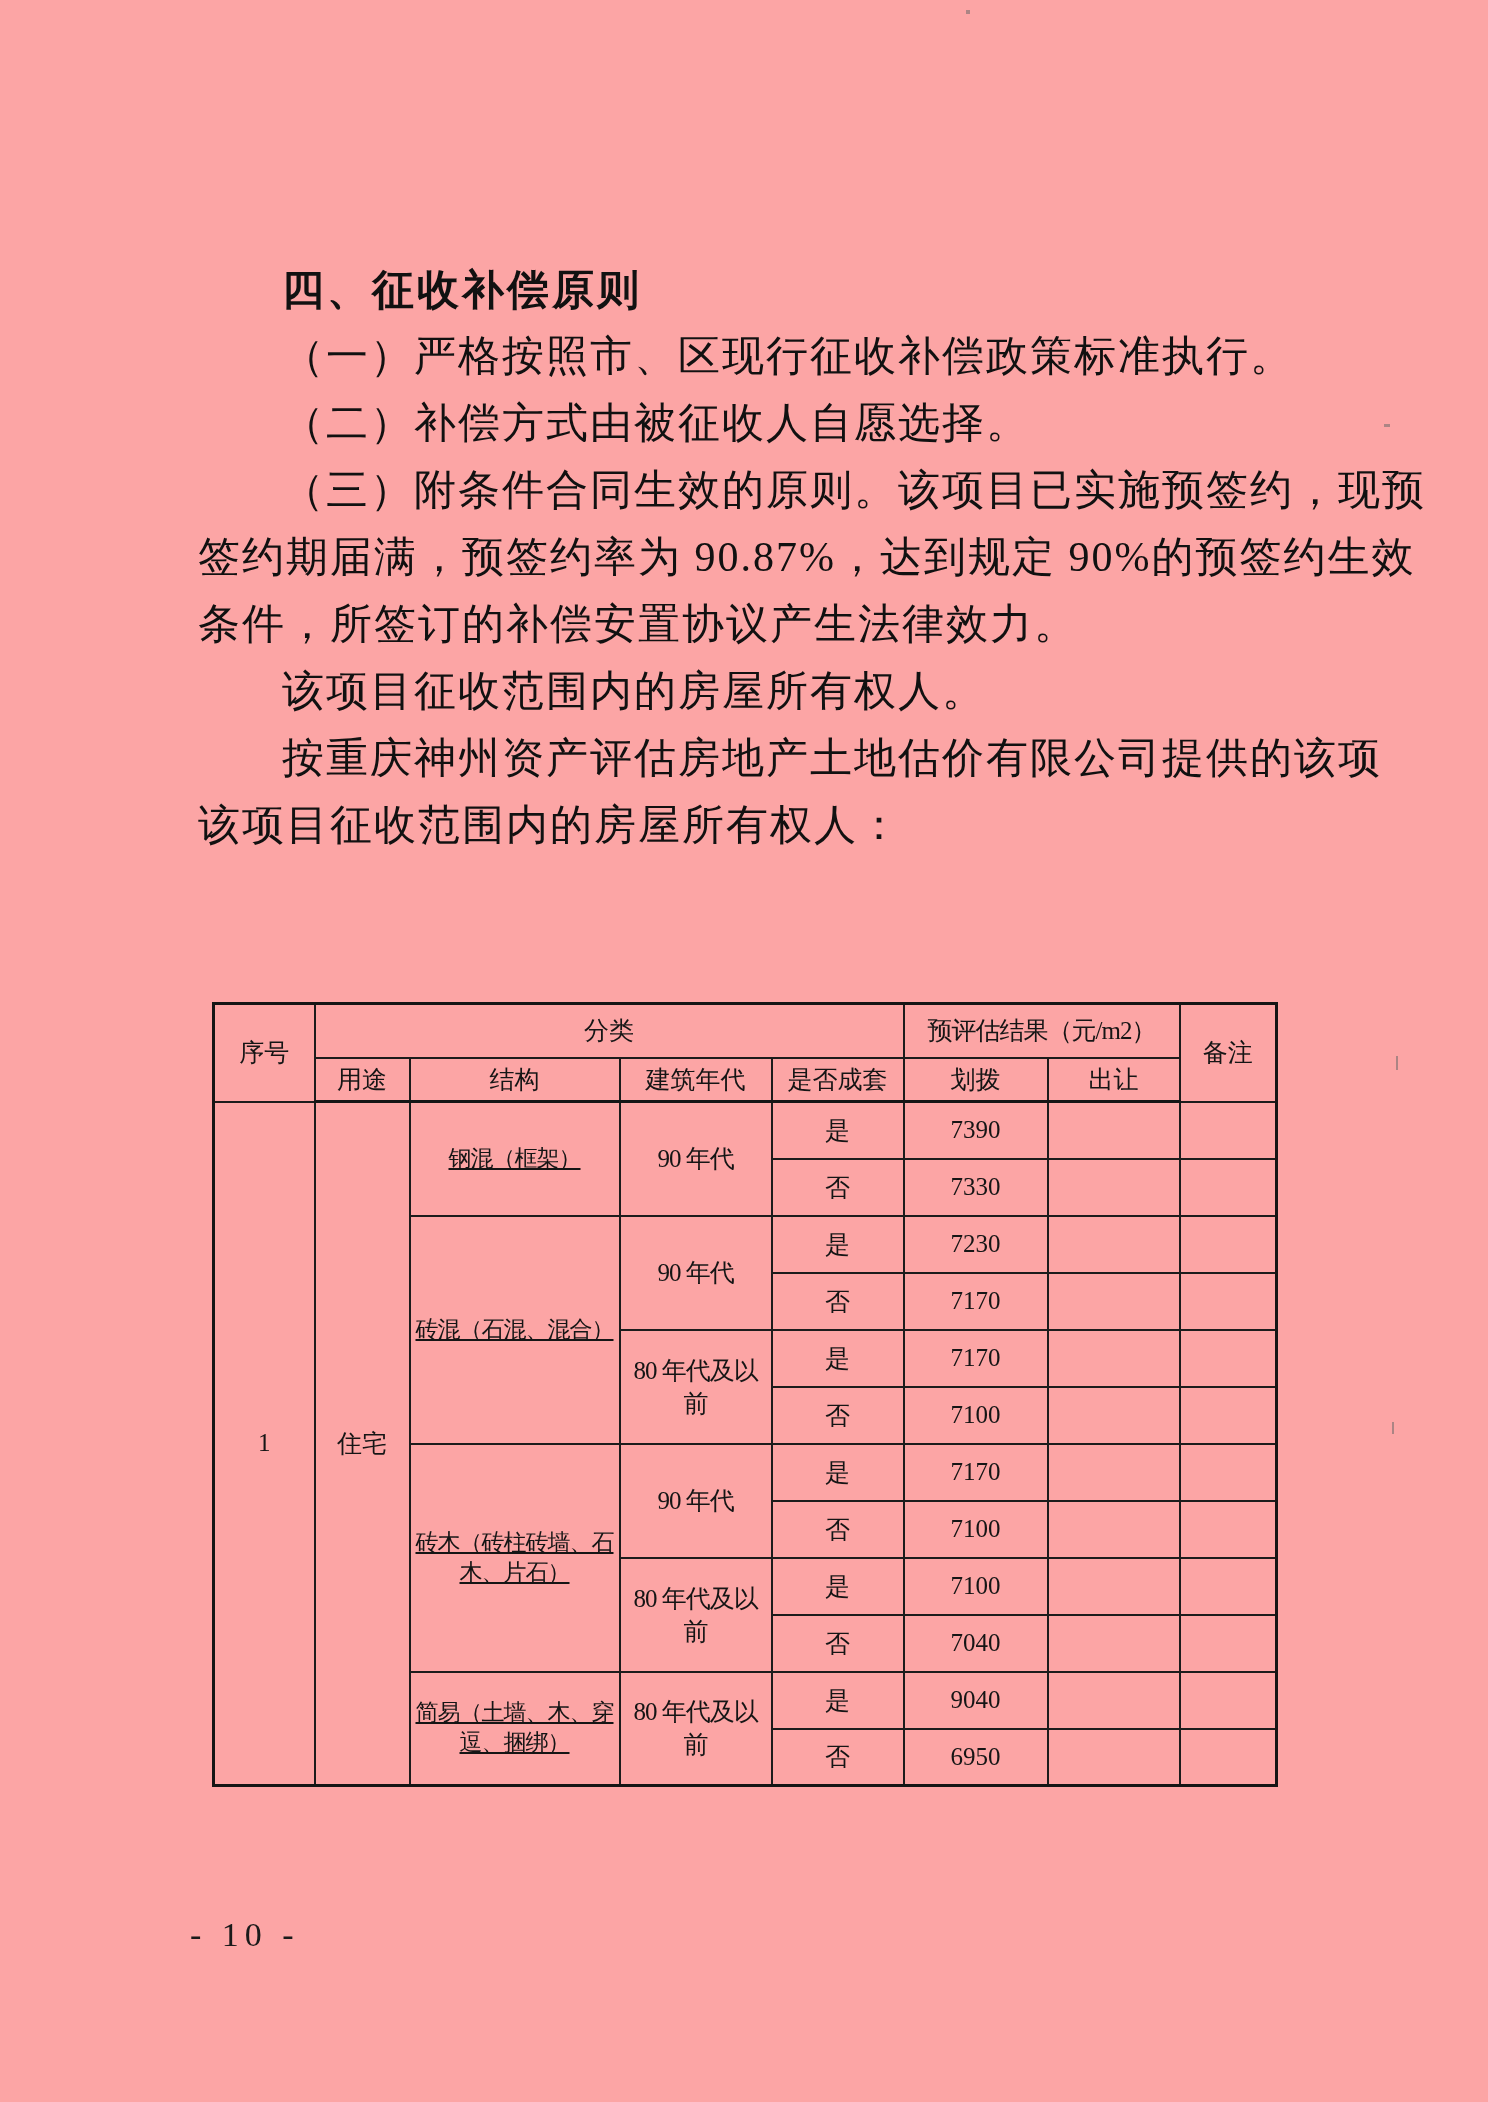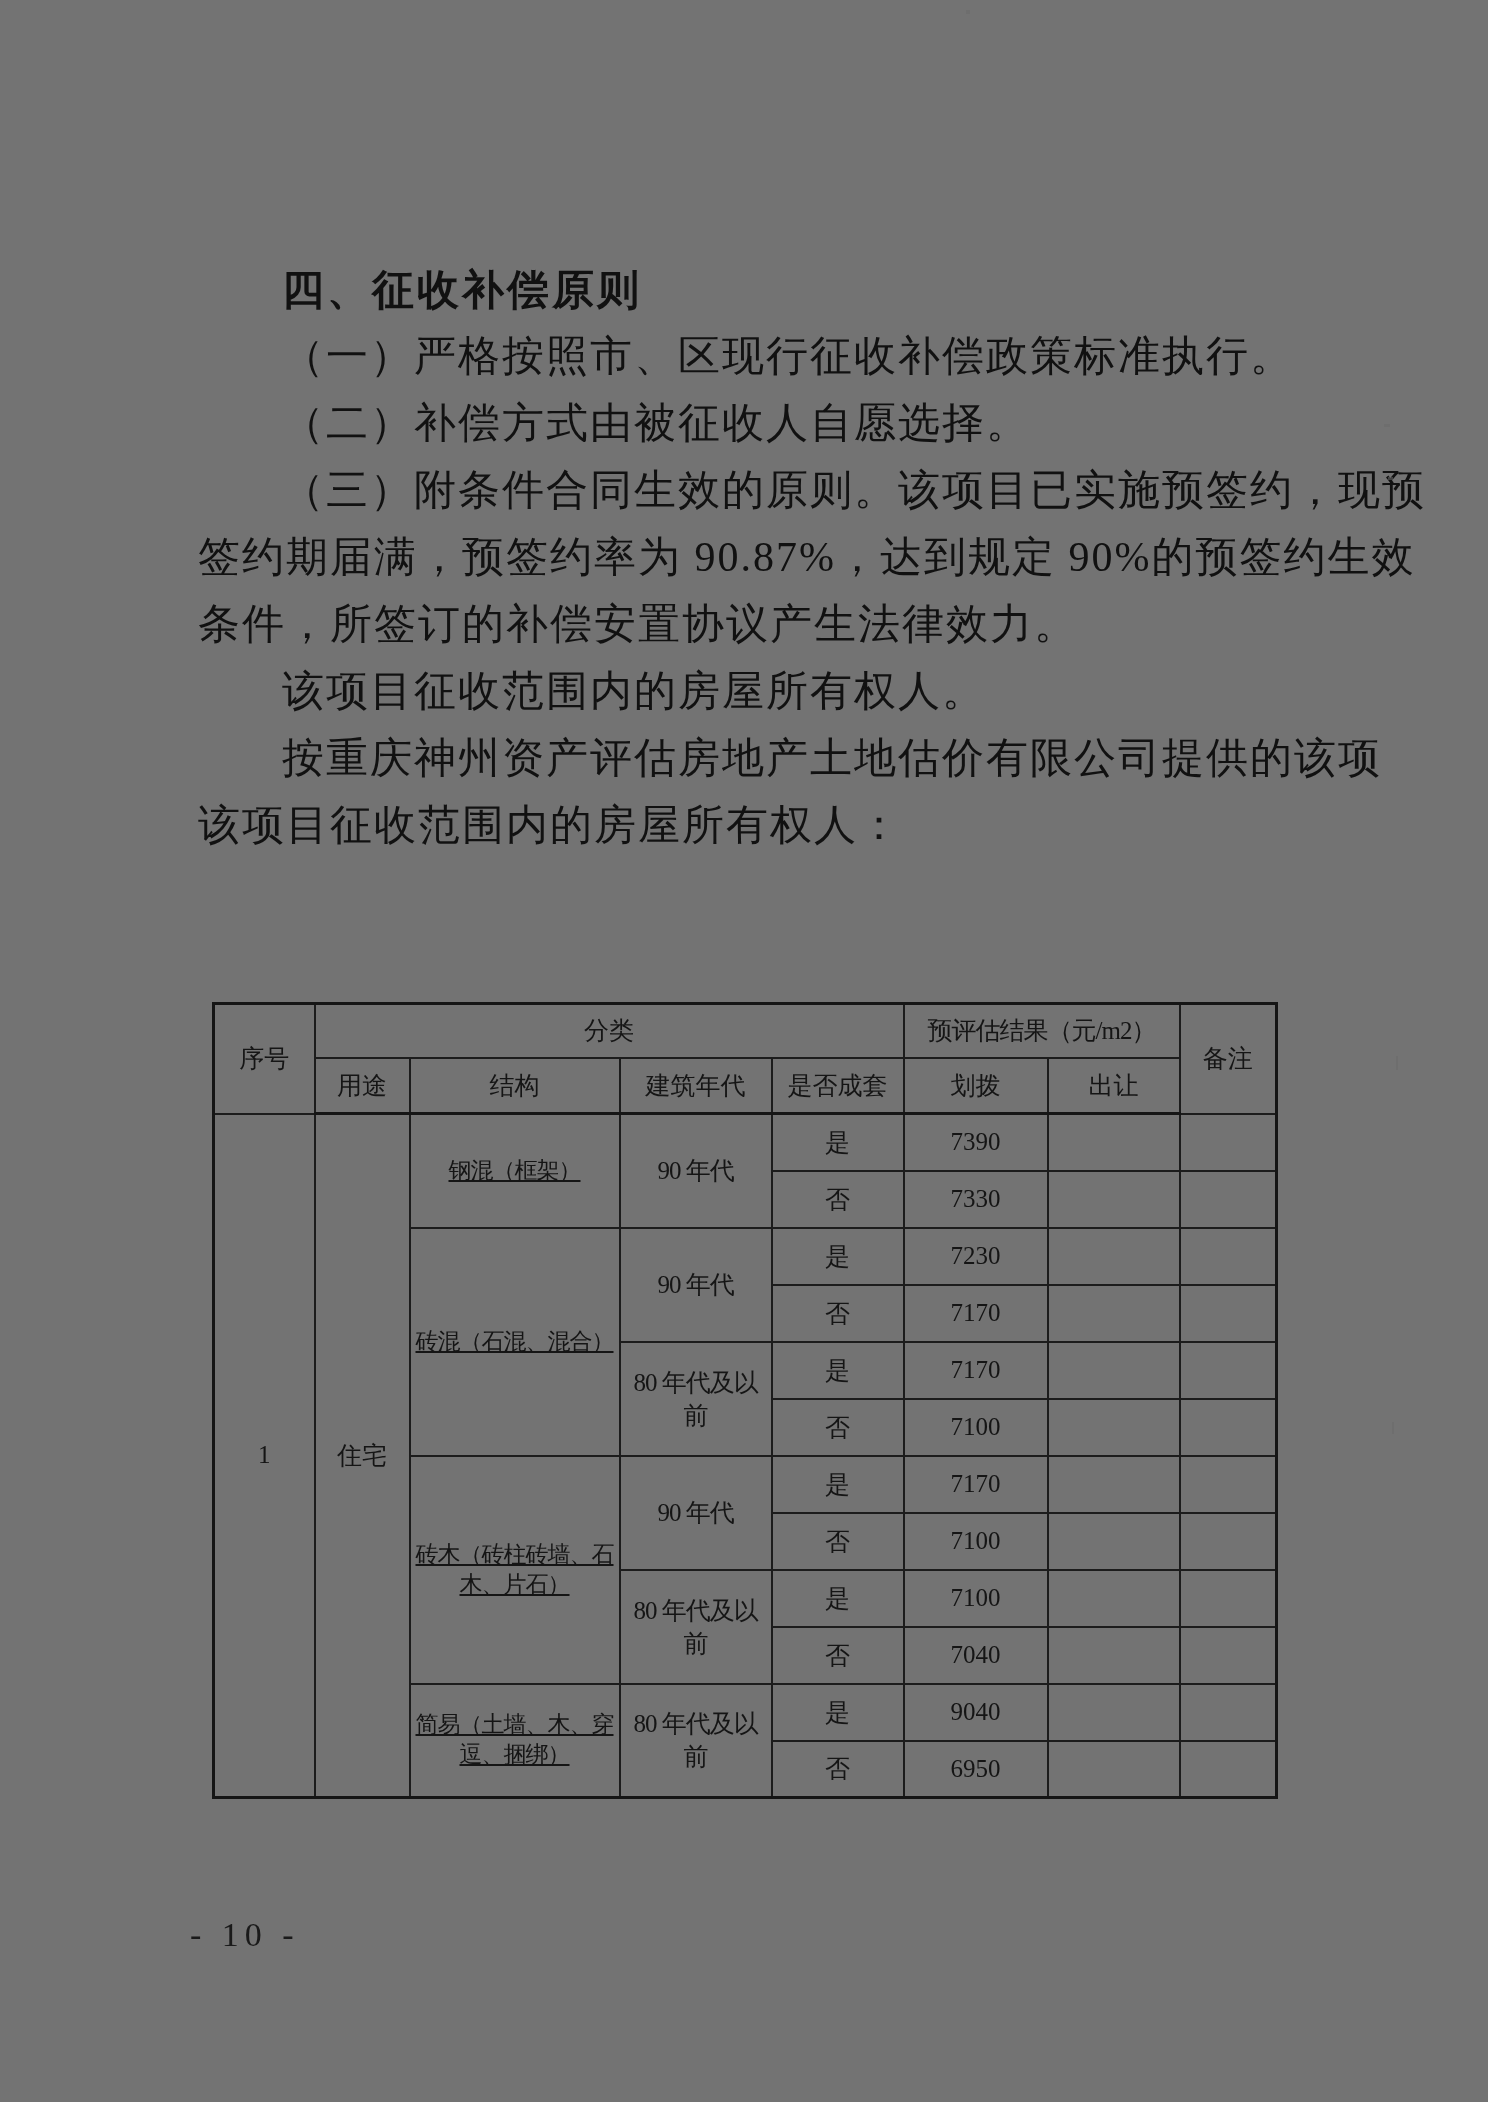--- a/index.html
+++ b/index.html
@@ -1,20 +1,20 @@
 <!DOCTYPE html>
 <html><head>
 <meta charset="utf-8">
 <style>
   html, body { margin: 0; padding: 0; }
   .page {
     position: relative;
     width: 1488px;
     height: 2102px;
-    background: #737373;
+    background: #fca5a5;
     color: #111111;
     font-family: "Liberation Serif", serif;
     overflow: hidden;
   }
   .content {
     position: absolute;
     left: 198px;
     top: 256px;
     width: 1150px;
     font-size: 42px;
@@ -41,21 +41,21 @@
     color: #151515;
   }
   .price-table td {
     border: 2px solid #1c1c1c;
     text-align: center;
     vertical-align: middle;
     padding: 0 2px;
     overflow: hidden;
   }
   .t-h1 { height: 54px; }
-  .t-h2 { height: 56px; }
+  .t-h2 { height: 44px; }
   .t-h2 td { border-bottom: 3px solid #151515; }
   .price-table tbody tr { height: 57px; }
   .tight { letter-spacing: -1px; white-space: nowrap; }
   .s-cell { font-size: 23px; letter-spacing: -1px; line-height: 30px; text-decoration: underline; }
   .e-cell { letter-spacing: -1px; }
   .pageno {
     position: absolute;
     left: 190px;
     top: 1916px;
     font-size: 34px;

